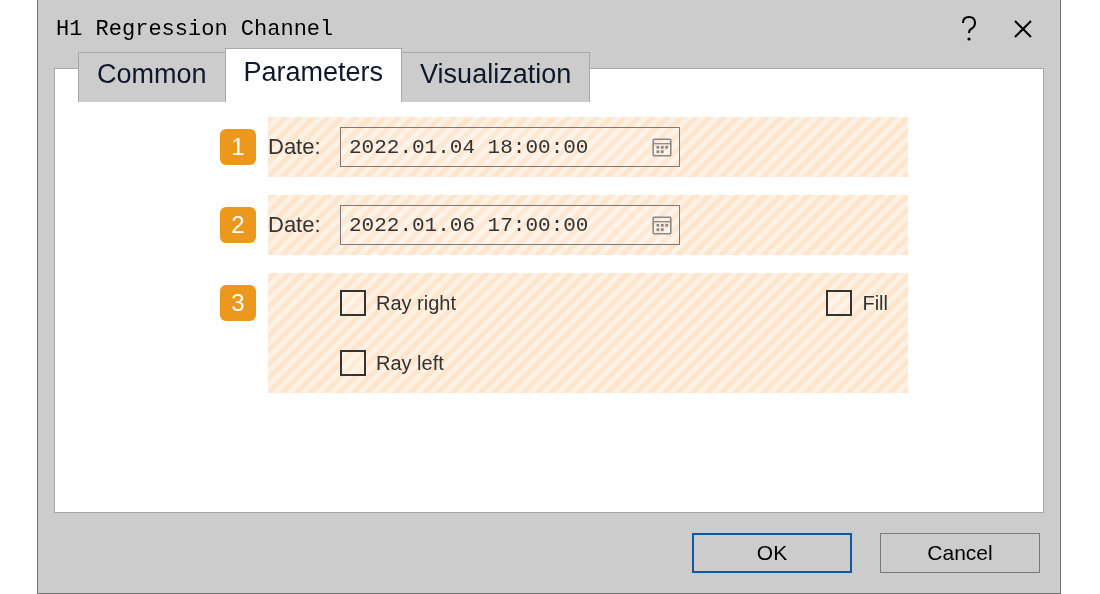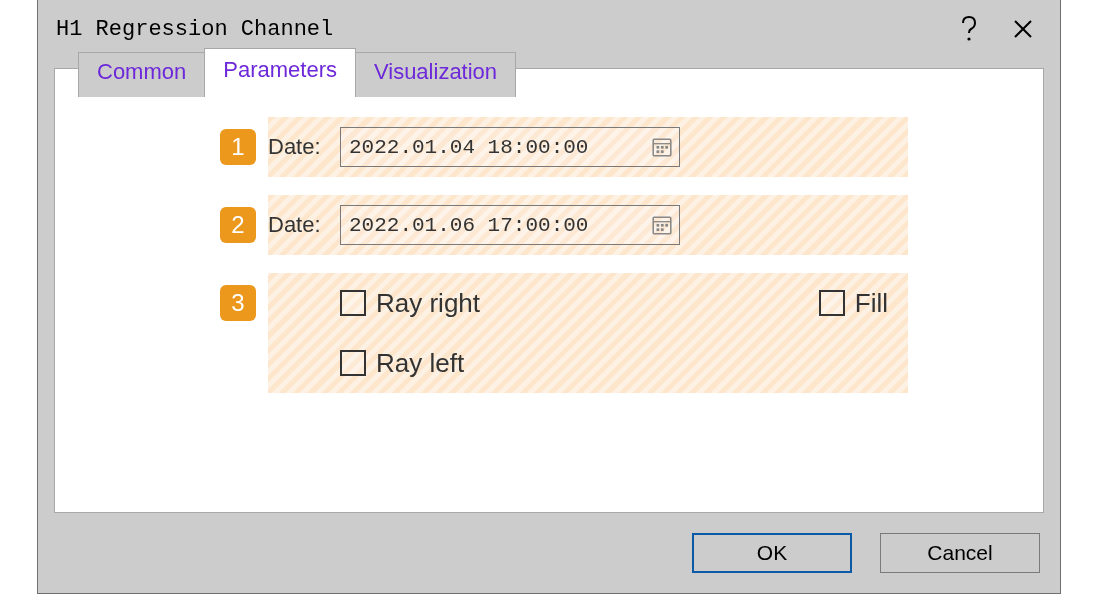--- a/index.html
+++ b/index.html
@@ -53,22 +53,22 @@
   }
   .tabs {
     position: absolute;
     left: 40px;
     top: 48px;
     display: flex;
     z-index: 2;
   }
   .tab {
     padding: 8px 18px 10px 18px;
-    font-size: 22px;
-    color: #6d28d9;
+    font-size: 27px;
+    color: #0f172a;
     background: #cccccc;
     border: 1px solid #a8a8a8;
     border-bottom: none;
     margin-right: -1px;
     position: relative;
   }
   .tab.active {
     background: #fff;
     z-index: 3;
     top: 0;
@@ -138,21 +138,21 @@
   }
   .checkbox {
     width: 26px;
     height: 26px;
     border: 2px solid #333;
     background: rgba(255,255,255,0.2);
     margin-right: 10px;
     flex-shrink: 0;
   }
   .check-label {
-    font-size: 26px;
+    font-size: 20px;
     color: #333;
   }
   .strip-container {
     margin-left: 213px;
     width: 640px;
     margin-top: 12px;
   }
   .button-row {
     position: absolute;
     right: 20px;

